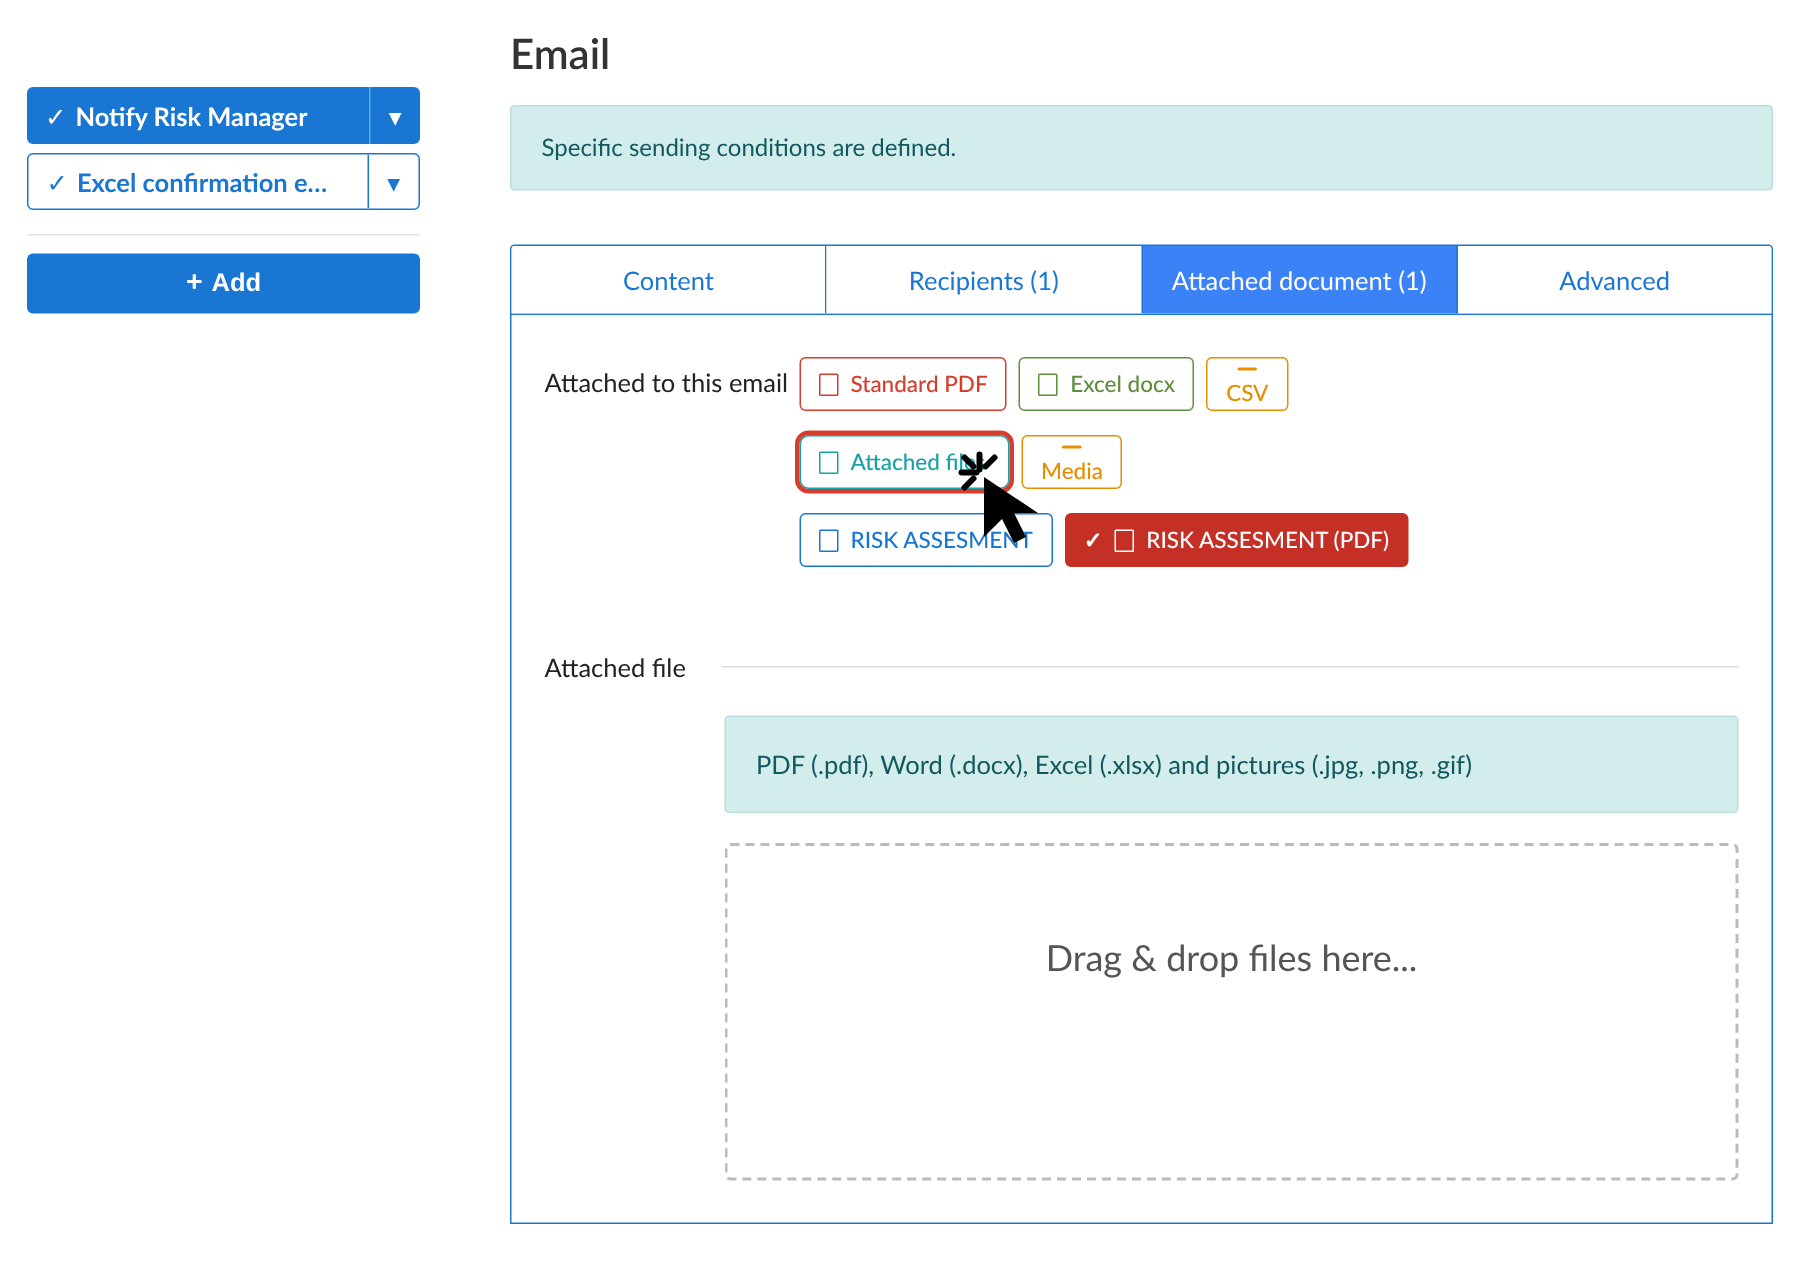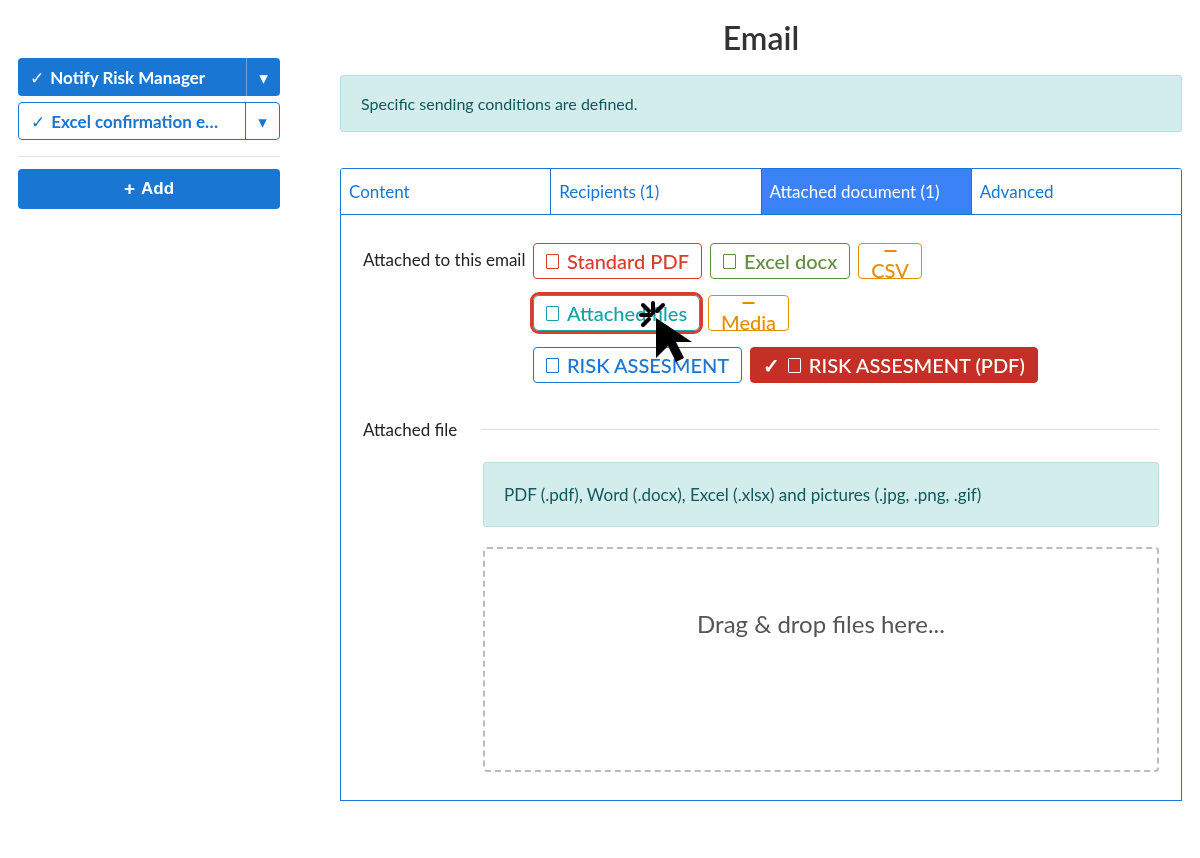--- a/index.html
+++ b/index.html
@@ -20,22 +20,21 @@
   }
   .sidebar {
     width: 262px;
     flex-shrink: 0;
     padding-top: 40px;
   }
   .main {
     flex: 1;
   }
   .page-title {
-    text-align: center;
-    font-size: 32px;
+    font-size: 28px;
     font-weight: 600;
     margin-bottom: 18px;
     color: #333;
   }
   
   .side-item {
     display: flex;
     border-radius: 4px;
     overflow: hidden;
     margin-bottom: 6px;
@@ -109,61 +108,62 @@
   }
   
   .tabs {
     display: flex;
     border: 1px solid #1976d2;
     border-radius: 3px 3px 0 0;
     overflow: hidden;
   }
   .tab {
     flex: 1;
+    text-align: center;
     padding: 12px 8px;
     color: #1976d2;
     font-size: 17px;
     border-right: 1px solid #1976d2;
     background: #fff;
     cursor: pointer;
   }
   .tab:last-child { border-right: none; }
   .tab.active {
     background: #3b82f6;
     color: #fff;
   }
   .tab-content {
     border: 1px solid #1976d2;
     border-top: none;
     padding: 28px 22px;
   }
   .row {
     display: flex;
-    margin-bottom: 36px;
+    margin-bottom: 56px;
   }
   .row-label {
     width: 170px;
     flex-shrink: 0;
     font-size: 17px;
     color: #222;
     padding-top: 6px;
   }
   .chips {
     display: flex;
     flex-wrap: wrap;
     gap: 8px;
   }
   .chip {
     display: inline-flex;
     align-items: center;
     gap: 8px;
     border: 1px solid;
     border-radius: 4px;
     padding: 6px 12px;
-    font-size: 20px;
+    font-size: 15px;
     font-weight: 500;
     background: #fff;
     cursor: pointer;
     height: 36px;
     position: relative;
   }
   .chip.red { color: #d73c2c; border-color: #d73c2c; }
   .chip.green { color: #5e8e3e; border-color: #5e8e3e; }
   .chip.orange { color: #e58e00; border-color: #e58e00; flex-direction: column; }
   .chip.teal { color: #17a2a8; border-color: #17a2a8; }

